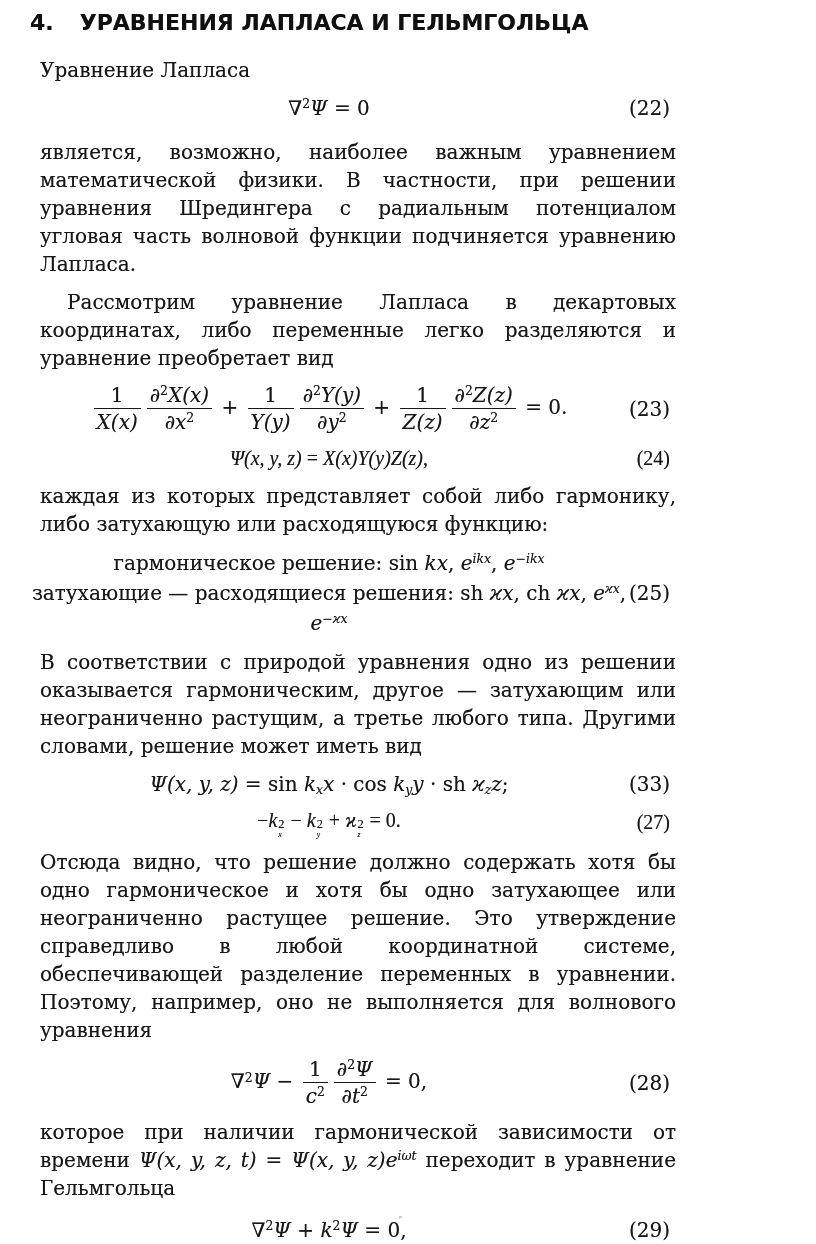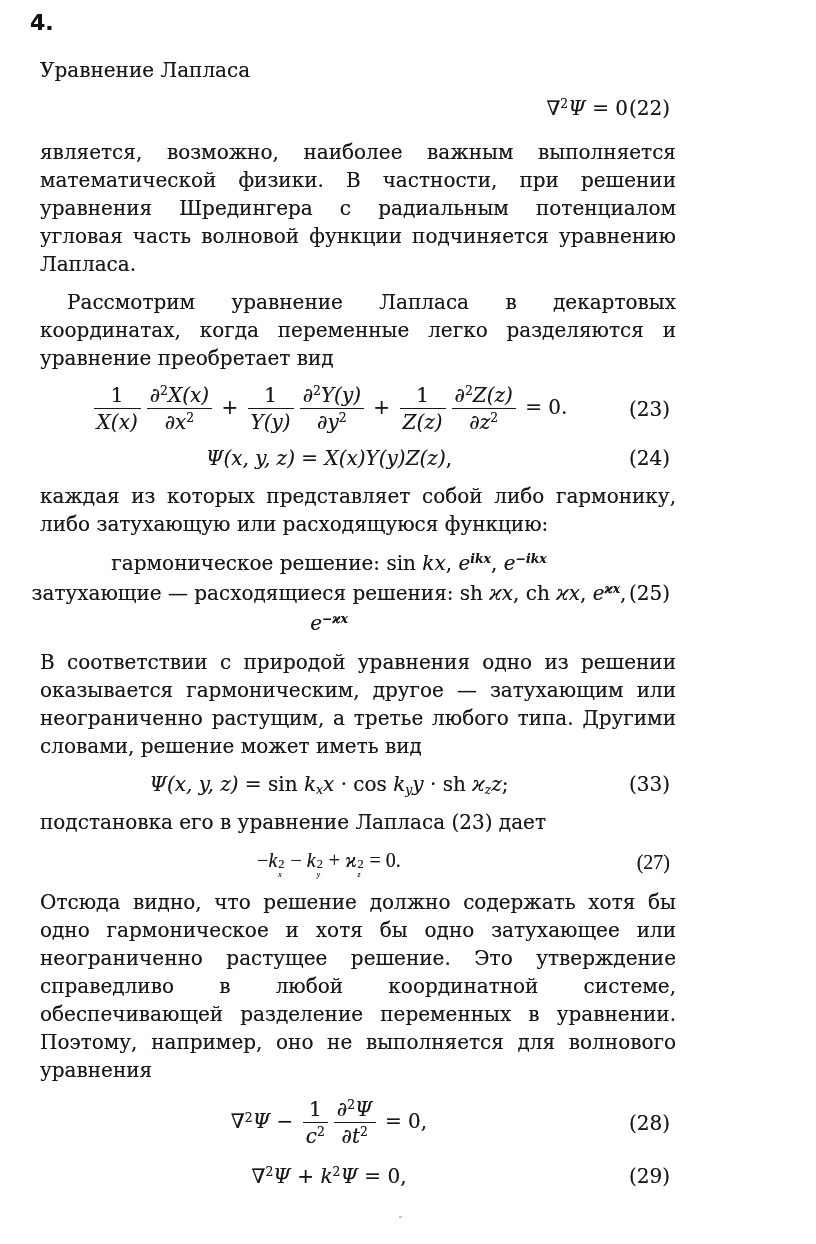--- a/index.html
+++ b/index.html
@@ -19,62 +19,63 @@
   .head{
     display:flex;gap:26px;align-items:baseline;
     margin:0 0 20px 0;
     font-family:"DejaVu Sans", sans-serif;
     font-weight:bold;font-size:22px;line-height:26px;color:#101010;
   }
   p.body{margin:10px;text-align:justify;text-align-last:left;}
   .indent{text-indent:27px;}
   .sp-before{margin-top:44px;}
   .mi{font-style:italic;}
-  .mb{font-weight:bold;}
+  .mb{font-weight:normal;}
   sup,sub{font-size:0.62em;line-height:0;}
   sup{vertical-align:0.55em;}
   sub{vertical-align:-0.25em;}
   .frac{display:inline-block;vertical-align:middle;text-align:center;line-height:1.12;margin:0 3px;}
   .fn{display:block;border-bottom:1.4px solid #171717;padding:0 3px 2px 3px;}
   .fd{display:block;padding:2px 3px 0 3px;}
   .ss{display:inline-block;vertical-align:-0.5em;line-height:1;text-align:left;margin:0 1px;}
   .ss span{display:block;font-size:0.62em;line-height:0.95em;}
   .eqrow{position:relative;text-align:center;padding-right:58px;margin:10px 0;}
   .eqrow .eqmath{display:inline-block;}
   .eqnum{position:absolute;right:16px;top:50%;transform:translateY(-50%);font-style:normal;}
-  .eq22{margin:8px 0 16px 0;text-align:right;}
+  .eq22{margin:8px 0 16px 0;}
   .eq23{margin:12px 0 8px 0;}
-  .eq24{margin:10px 0 10px 0;}
+  .eq24{margin:10px 0 10px 0;font-family:Liberation Serif, serif;}
   .eq26{margin:10px 0 8px 0;text-decoration:underline;}
   .eq27{margin:8px 0 8px 0;font-family:Liberation Serif, serif;}
   .eq28{margin:14px 0 10px 0;}
   .eq29{margin:14px 0 12px 0;}
   .eq25{position:relative;padding-right:58px;margin:8px 0 6px 0;}
   .eq25 .eqline{text-align:center;line-height:30px;}
   .speck{position:absolute;left:399px;top:1216px;width:3px;height:2px;background:#c9c9c9;}
 </style>
 </head>
 <body>
 
 <div class="page">
 
   <h1 class="head">
     <span>4.</span>
+    <span>УРАВНЕНИЯ ЛАПЛАСА И ГЕЛЬМГОЛЬЦА</span>
   </h1>
 
   <p class="body">Уравнение Лапласа</p>
 
   <div class="eqrow eq22">
     <span class="eqmath">∇<sup>2</sup><span class="mi">Ψ</span> = 0</span>
     <span class="eqnum">(22)</span>
   </div>
 
-  <p class="body">является, возможно, наиболее важным выполняется математической физики. В частности, при решении уравнения Шредингера с радиальным потенциалом угловая часть волновой функции подчиняется уравнению Лапласа.</p>
+  <p class="body">является, возможно, наиболее важным уравнением математической физики. В частности, при решении уравнения Шредингера с радиальным потенциалом угловая часть волновой функции подчиняется уравнению Лапласа.</p>
 
-  <p class="body indent sp-before">Рассмотрим уравнение Лапласа в декартовых координатах, когда переменные легко разделяются и уравнение преобретает вид</p>
+  <p class="body indent sp-before">Рассмотрим уравнение Лапласа в декартовых координатах, либо переменные легко разделяются и уравнение преобретает вид</p>
 
   <div class="eqrow eq23">
     <span class="eqmath"><span class="frac"><span class="fn">1</span><span class="fd"><span class="mi">X(x)</span></span></span><span class="frac"><span class="fn">∂<sup>2</sup><span class="mi">X(x)</span></span><span class="fd">∂<span class="mi">x</span><sup>2</sup></span></span> + <span class="frac"><span class="fn">1</span><span class="fd"><span class="mi">Y(y)</span></span></span><span class="frac"><span class="fn">∂<sup>2</sup><span class="mi">Y(y)</span></span><span class="fd">∂<span class="mi">y</span><sup>2</sup></span></span> + <span class="frac"><span class="fn">1</span><span class="fd"><span class="mi">Z(z)</span></span></span><span class="frac"><span class="fn">∂<sup>2</sup><span class="mi">Z(z)</span></span><span class="fd">∂<span class="mi">z</span><sup>2</sup></span></span> = 0.</span>
     <span class="eqnum">(23)</span>
   </div>
 
 
   <div class="eqrow eq24">
     <span class="eqmath"><span class="mi">Ψ(x, y, z)</span> = <span class="mi">X(x)Y(y)Z(z)</span>,</span>
     <span class="eqnum">(24)</span>
@@ -88,40 +89,40 @@
     <span class="eqnum">(25)</span>
   </div>
 
   <p class="body">В соответствии с природой уравнения одно из решении оказывается гармоническим, другое — затухающим или неограниченно растущим, а третье любого типа. Другими словами, решение может иметь вид</p>
 
   <div class="eqrow eq26">
     <span class="eqmath"><span class="mi">Ψ(x, y, z)</span> = sin <span class="mi">k</span><sub><span class="mi">x</span></sub><span class="mi">x</span> · cos <span class="mi">k</span><sub><span class="mi">y</span></sub><span class="mi">y</span> · sh <span class="mi">ϰ</span><sub><span class="mi">z</span></sub><span class="mi">z</span>;</span>
     <span class="eqnum">(33)</span>
   </div>
 
-  <p class="body">подстановка его в уравнение Лапласа (23) дает</p>
 
   <div class="eqrow eq27">
     <span class="eqmath">−<span class="mi">k</span><span class="ss"><span>2</span><span>
             <span class="mi">x</span>
           </span></span> − <span class="mi">k</span><span class="ss"><span>2</span><span>
             <span class="mi">y</span>
           </span></span> + <span class="mi">ϰ</span><span class="ss"><span>2</span><span>
             <span class="mi">z</span>
           </span></span> = 0.</span>
     <span class="eqnum">(27)</span>
   </div>
 
   <p class="body">Отсюда видно, что решение должно содержать хотя бы одно гармоническое и хотя бы одно затухающее или неограниченно растущее решение. Это утверждение справедливо в любой координатной системе, обеспечивающей разделение переменных в уравнении. Поэтому, например, оно не выполняется для волнового уравнения</p>
 
   <div class="eqrow eq28">
     <span class="eqmath">∇<sup>2</sup><span class="mi">Ψ</span> − <span class="frac"><span class="fn">1</span><span class="fd"><span class="mi">c</span><sup>2</sup></span></span><span class="frac"><span class="fn">∂<sup>2</sup><span class="mi">Ψ</span></span><span class="fd">∂<span class="mi">t</span><sup>2</sup></span></span> = 0,</span>
     <span class="eqnum">(28)</span>
   </div>
 
+  <p class="body">которое при наличии гармонической зависимости от времени <span class="mi">Ψ(x, y, z, t)</span> = <span class="mi">Ψ(x, y, z)e</span><sup><span class="mi">iωt</span></sup> переходит в уравнение Гельмгольца</p>
 
   <div class="eqrow eq29">
     <span class="eqmath">∇<sup>2</sup><span class="mi">Ψ</span> + <span class="mi">k</span><sup>2</sup><span class="mi">Ψ</span> = 0,</span>
     <span class="eqnum">(29)</span>
   </div>
 
   <div class="speck"></div>
 </div>
 
 </body></html>

